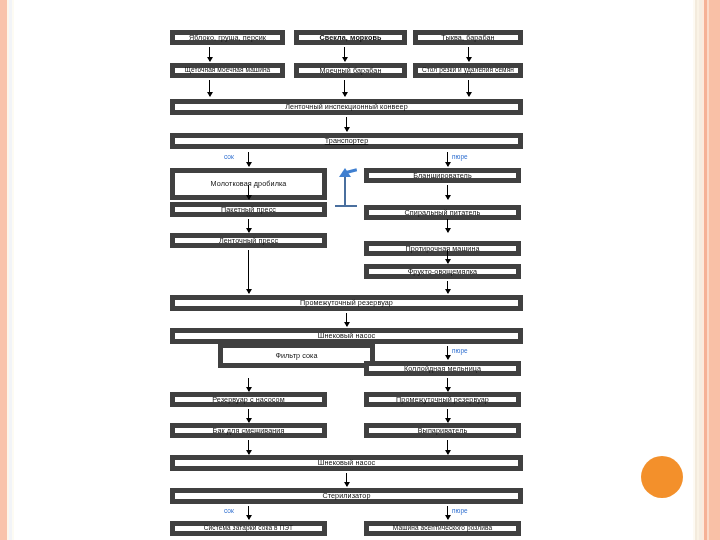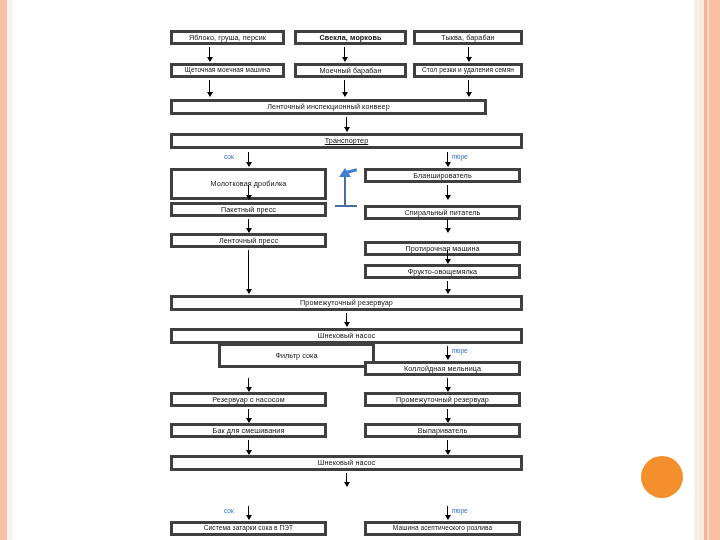--- a/index.html
+++ b/index.html
@@ -20,21 +20,21 @@
   .edge-right i{position:absolute;top:0;height:100%;display:block;}
   .orange-dot{
     position:absolute;left:641px;top:456px;width:42px;height:42px;
     border-radius:50%;background:#f3902b;
   }
 
   
   #chart{position:absolute;left:0;top:0;width:720px;height:540px;}
   .box{
     position:absolute;
-    border:3px solid #404040;
+    border:5px solid #404040;
     background:#ffffff;
     box-sizing:border-box;
     display:flex;align-items:center;justify-content:center;
     font-size:7.2px;
     color:#111111;
     letter-spacing:.1px;
     text-align:left;
     line-height:1.05;
     padding:0 2px;
     white-space:nowrap;
@@ -100,21 +100,21 @@
   <div class="arrow" style="left:468px;top:47px;height:14px;"></div>
 
   <div class="box tiny" style="left:170px;top:63px;width:115px;height:15px;">Щеточная моечная машина</div>
   <div class="box" style="left:294px;top:63px;width:113px;height:15px;">Моечный барабан</div>
   <div class="box tiny" style="left:413px;top:63px;width:110px;height:15px;">Стол резки и удаления семян</div>
 
   <div class="arrow" style="left:209px;top:80px;height:16px;"></div>
   <div class="arrow" style="left:344px;top:80px;height:16px;"></div>
   <div class="arrow" style="left:468px;top:80px;height:16px;"></div>
 
-  <div class="box" style="left:170px;top:99px;width:317px;height:16px;">Ленточный инспекционный конвеер</div>
+  <div class="box" style="left:170px;top:99px;width:353px;height:16px;">Ленточный инспекционный конвеер</div>
   <div class="arrow" style="left:346px;top:117px;height:14px;"></div>
 
   <div class="box" style="left:170px;top:133px;width:353px;height:16px;text-decoration:underline;">Транспортер</div>
 
   <div class="flowlabel" style="left:224px;top:153px;">сок</div>
   <div class="arrow" style="left:248px;top:152px;height:14px;"></div>
   <div class="flowlabel" style="left:452px;top:153px;">пюре</div>
   <div class="arrow" style="left:447px;top:152px;height:14px;"></div>
 
   <div class="box" style="left:170px;top:168px;width:157px;height:32px;">Молотковая дробилка</div>
@@ -170,20 +170,21 @@
 
   <div class="box" style="left:170px;top:423px;width:157px;height:15px;">Бак для смешивания</div>
   <div class="box" style="left:364px;top:423px;width:157px;height:15px;">Выпариватель</div>
 
   <div class="arrow" style="left:248px;top:440px;height:14px;"></div>
   <div class="arrow" style="left:447px;top:440px;height:14px;"></div>
 
   <div class="box" style="left:170px;top:455px;width:353px;height:16px;">Шнековый насос</div>
   <div class="arrow" style="left:346px;top:473px;height:13px;"></div>
 
+  <div class="box" style="left:170px;top:488px;width:353px;height:16px;">Стерилизатор</div>
 
   <div class="flowlabel" style="left:224px;top:507px;">сок</div>
   <div class="arrow" style="left:248px;top:506px;height:13px;"></div>
   <div class="flowlabel" style="left:452px;top:507px;">пюре</div>
   <div class="arrow" style="left:447px;top:506px;height:13px;"></div>
 
   <div class="box tiny" style="left:170px;top:521px;width:157px;height:15px;">Система затарки сока в ПЭТ</div>
   <div class="box tiny" style="left:364px;top:521px;width:157px;height:15px;">Машина асептического розлива</div>
 
 </div>

